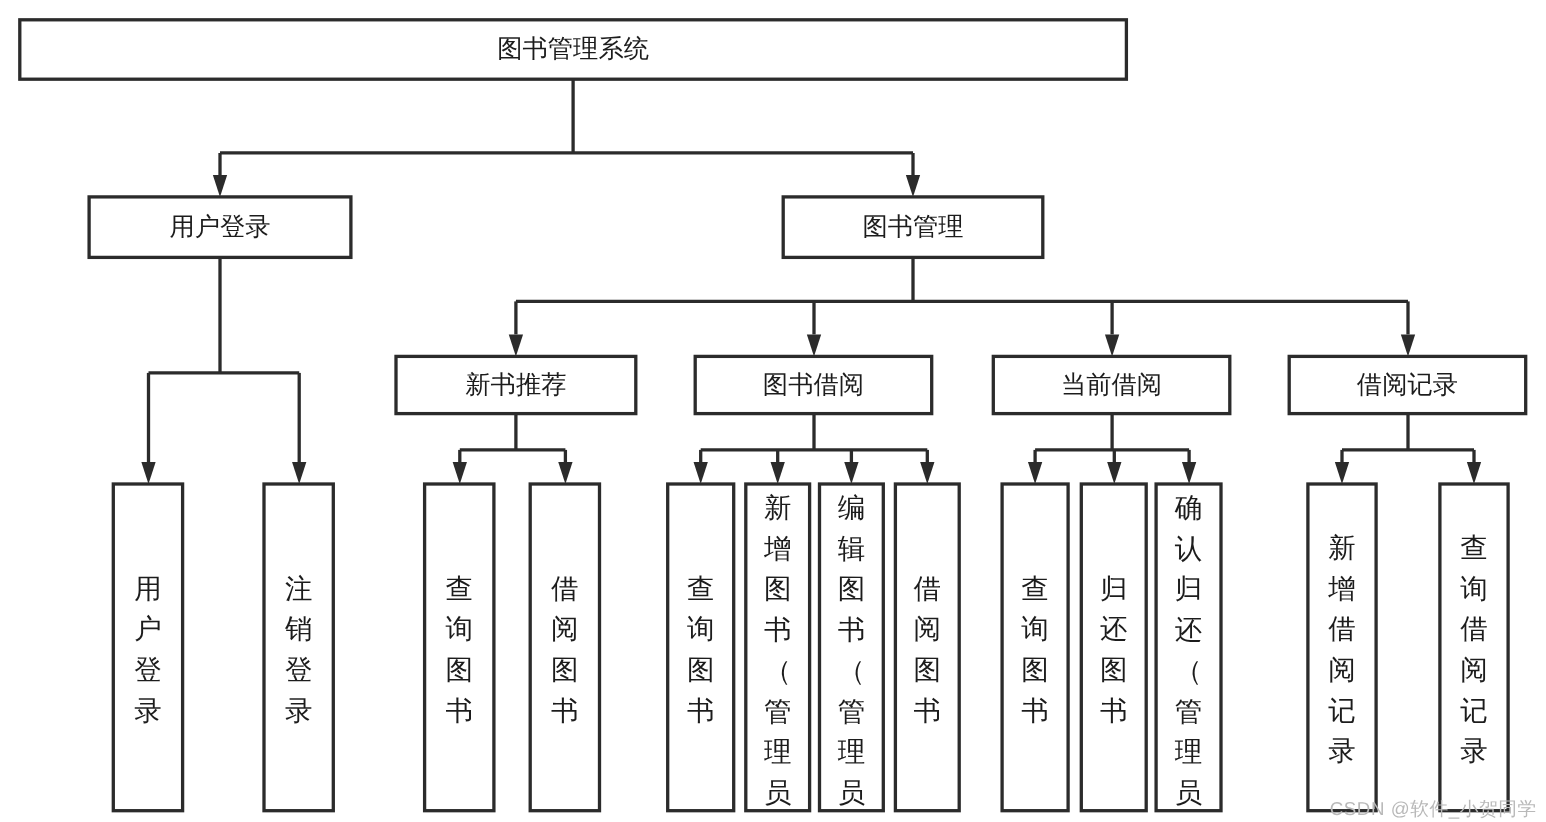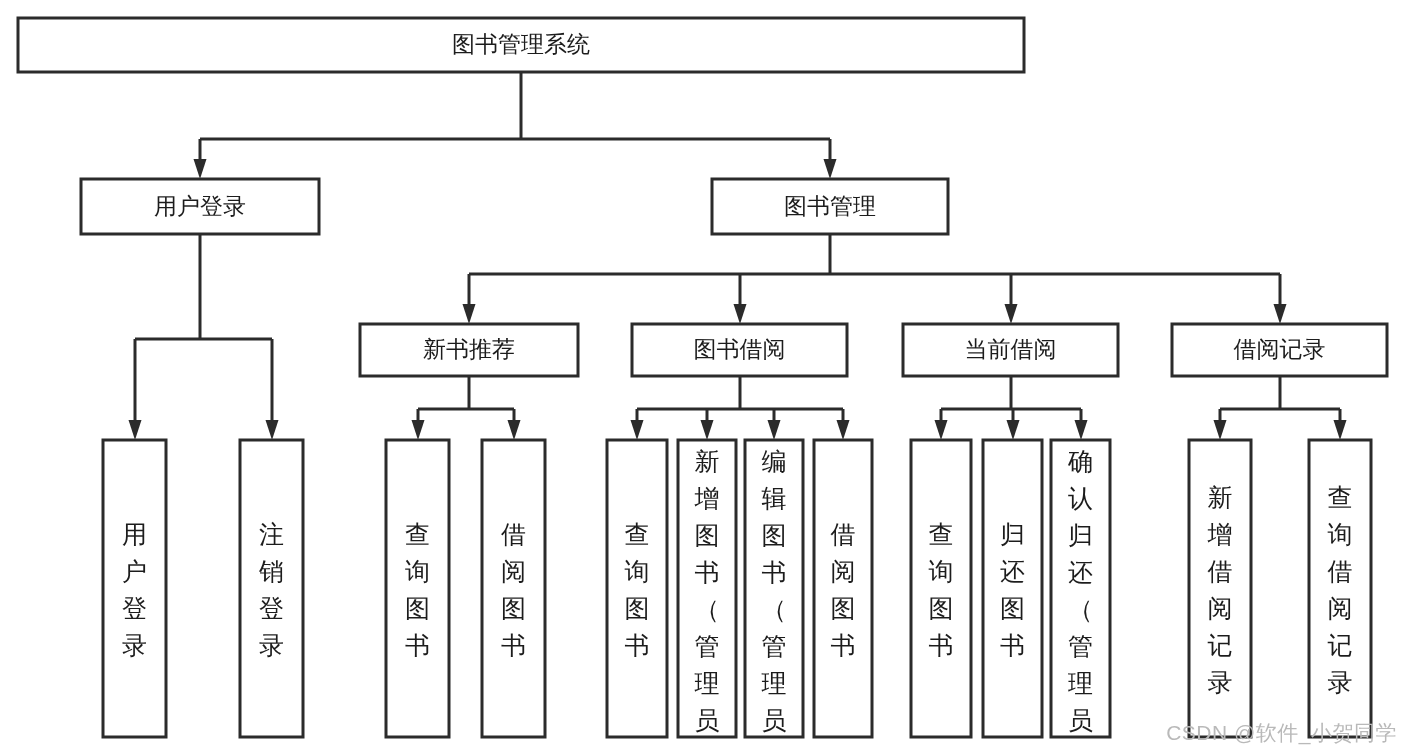--- a/index.html
+++ b/index.html
@@ -52,21 +52,21 @@
     font-family: "Liberation Sans", "DejaVu Sans", sans-serif;
     font-size: 25px;
     fill: #1c1c1c;
     text-anchor: middle;
   }
   .watermark-text {
     position: absolute;
     right: 8px;
     bottom: 4px;
     font-family: "Liberation Sans", "DejaVu Sans", sans-serif;
-    font-size: 21px;
+    font-size: 17px;
     color: #b9b9b9;
     letter-spacing: 0.5px;
     white-space: nowrap;
     user-select: none;
   }
 </style>
 </head>
 <body>
 
 <div id="diagram-root">

